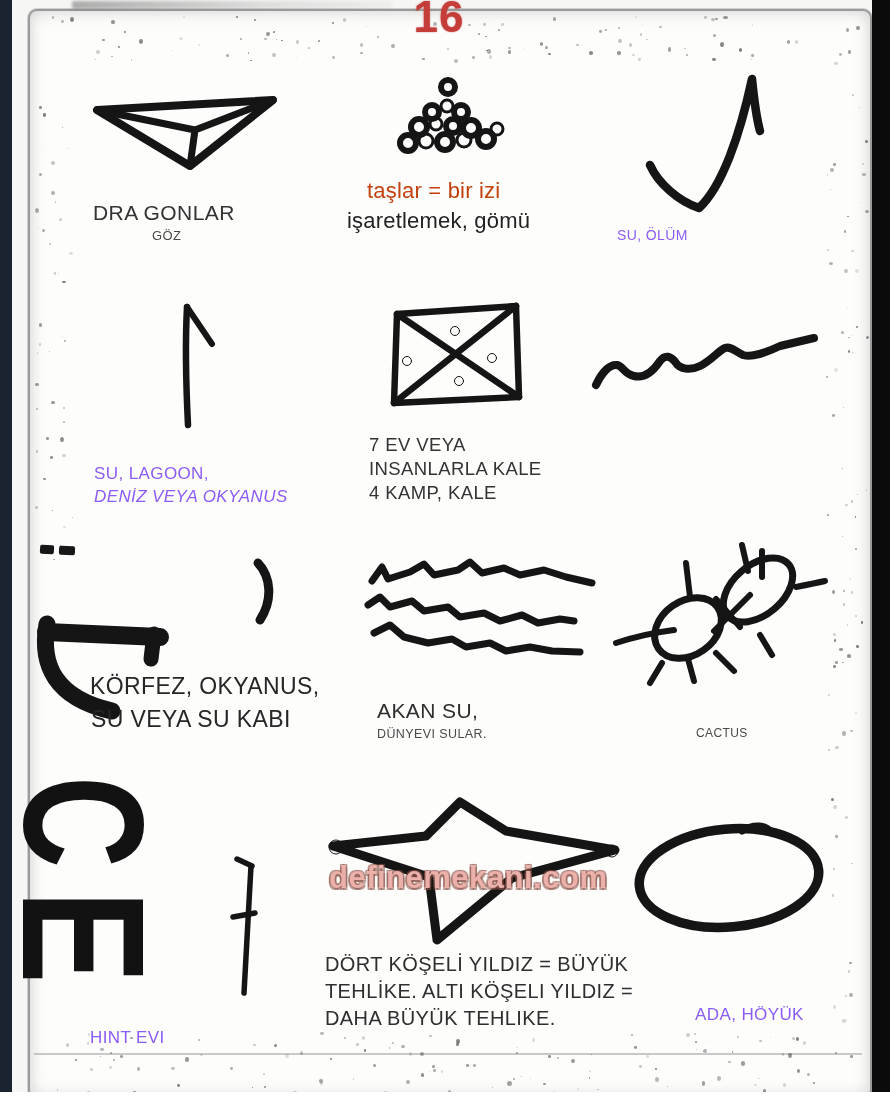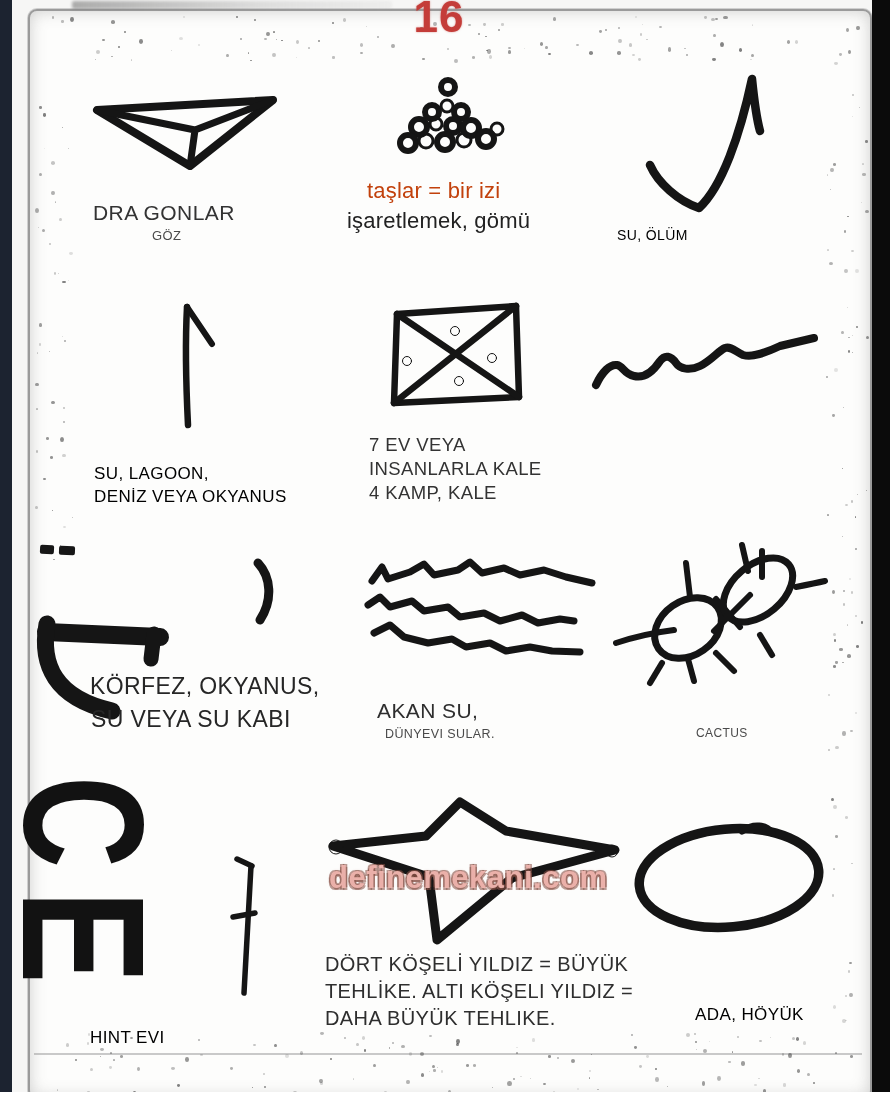--- a/index.html
+++ b/index.html
@@ -29,21 +29,21 @@
     position:absolute;left:404px;top:-8px;width:70px;text-align:center;
     font-size:44px;font-weight:bold;color:#c43d39;
     text-shadow:0 0 2px rgba(190,50,45,.55);letter-spacing:1px;z-index:5;
   }
   .speck{position:absolute;border-radius:50%;background:#2d2d2d;}
   svg.sym{position:absolute;overflow:visible;}
   svg.sym path, svg.sym line, svg.sym ellipse, svg.sym circle, svg.sym polyline{
     stroke:#151515;fill:none;stroke-linecap:round;stroke-linejoin:round;
   }
   .lbl{
-    position:absolute;color:#000000;letter-spacing:.4px;white-space:pre;
+    position:absolute;color:#8b5cf6;letter-spacing:.4px;white-space:pre;
     line-height:1.32;
   }
   .lbl.small{color:#4a4a4a;}
   .bigletter{
     position:absolute;color:#121212;font-weight:bold;line-height:0;
     display:flex;align-items:center;justify-content:center;
   }
   .bigletter span{display:block;line-height:0;}
   .frag{position:absolute;background:#171717;border-radius:2px;}
   .watermark{
@@ -98,21 +98,21 @@
   <svg class="sym" style="left:640px;top:65px;" width="130" height="155" viewBox="0 0 130 155">
     <path d="M10,100 C18,118 38,136 59,143 C82,122 100,70 112,14 C114,34 117,55 120,66" stroke-width="8.5"></path>
   </svg>
   <div class="lbl" style="left:617px;top:226px;font-size:14px;">SU, ÖLÜM</div>
 
   <svg class="sym" style="left:175px;top:295px;" width="50" height="140" viewBox="0 0 50 140">
     <path d="M12,12 C10,50 11,90 13,130" stroke-width="6.5"></path>
     <path d="M12,12 L37,49" stroke-width="6"></path>
   </svg>
   <div class="lbl" style="left:94px;top:463px;font-size:17px;">SU, LAGOON,</div>
-  <div class="lbl" style="left:94px;top:486px;font-size:17px;">DENİZ VEYA OKYANUS</div>
+  <div class="lbl" style="left:94px;top:486px;font-size:17px;font-style:italic;">DENİZ VEYA OKYANUS</div>
 
   <svg class="sym" style="left:385px;top:300px;" width="145" height="110" viewBox="0 0 145 110">
     <path d="M12,14 L131,6 L134,97 L9,103 Z" stroke-width="6.5"></path>
     <path d="M12,14 L134,97 M131,6 L9,103" stroke-width="6.5"></path>
     <circle cx="70" cy="31" r="4.5" fill="#151515" stroke="none"></circle>
     <circle cx="22" cy="61" r="4.5" fill="#151515" stroke="none"></circle>
     <circle cx="107" cy="58" r="4.5" fill="#151515" stroke="none"></circle>
     <circle cx="74" cy="81" r="4.5" fill="#151515" stroke="none"></circle>
   </svg>
   <div class="lbl" style="left:369px;top:433px;font-size:18.5px;color:#333;">7 EV VEYA</div>
@@ -137,21 +137,21 @@
   </svg>
   <div class="lbl" style="left:90px;top:671px;font-size:23px;color:#262626;">KÖRFEZ, OKYANUS,</div>
   <div class="lbl" style="left:91px;top:704px;font-size:23px;color:#262626;">SU VEYA SU KABI</div>
 
   <svg class="sym" style="left:360px;top:555px;" width="290" height="105" viewBox="0 0 290 105">
     <polyline points="12,26 22,12 28,24 50,17 64,9 74,20 98,15 110,7 122,18 144,13 160,20 184,15 206,22 232,28" stroke-width="7"></polyline>
     <polyline points="8,50 20,42 30,52 52,46 64,56 88,52 100,62 124,58 140,66 162,60 178,68 200,64 214,66" stroke-width="7"></polyline>
     <polyline points="14,78 30,70 44,82 68,88 92,84 106,92 130,88 146,96 170,92 192,96 220,97" stroke-width="7"></polyline>
   </svg>
   <div class="lbl" style="left:377px;top:697px;font-size:21px;color:#2e2e2e;">AKAN SU,</div>
-  <div class="lbl small" style="left:377px;top:726px;font-size:12.5px;margin-left:8px;">DÜNYEVI SULAR.</div>
+  <div class="lbl small" style="left:377px;top:726px;font-size:12.5px;">DÜNYEVI SULAR.</div>
 
   <svg class="sym" style="left:610px;top:535px;" width="230" height="165" viewBox="0 0 230 165">
     <ellipse cx="78" cy="93" rx="36" ry="27" transform="rotate(-35 78 93)" stroke-width="7"></ellipse>
     <ellipse cx="148" cy="55" rx="40" ry="25" transform="rotate(-40 148 55)" stroke-width="7"></ellipse>
     <path d="M6,108 C30,100 48,97 64,95" stroke-width="6"></path>
     <path d="M76,28 L80,62" stroke-width="6"></path>
     <path d="M52,128 L40,148" stroke-width="6"></path>
     <path d="M78,124 L84,146" stroke-width="6"></path>
     <path d="M106,118 L124,136" stroke-width="6"></path>
     <path d="M132,10 L138,36" stroke-width="6"></path>

